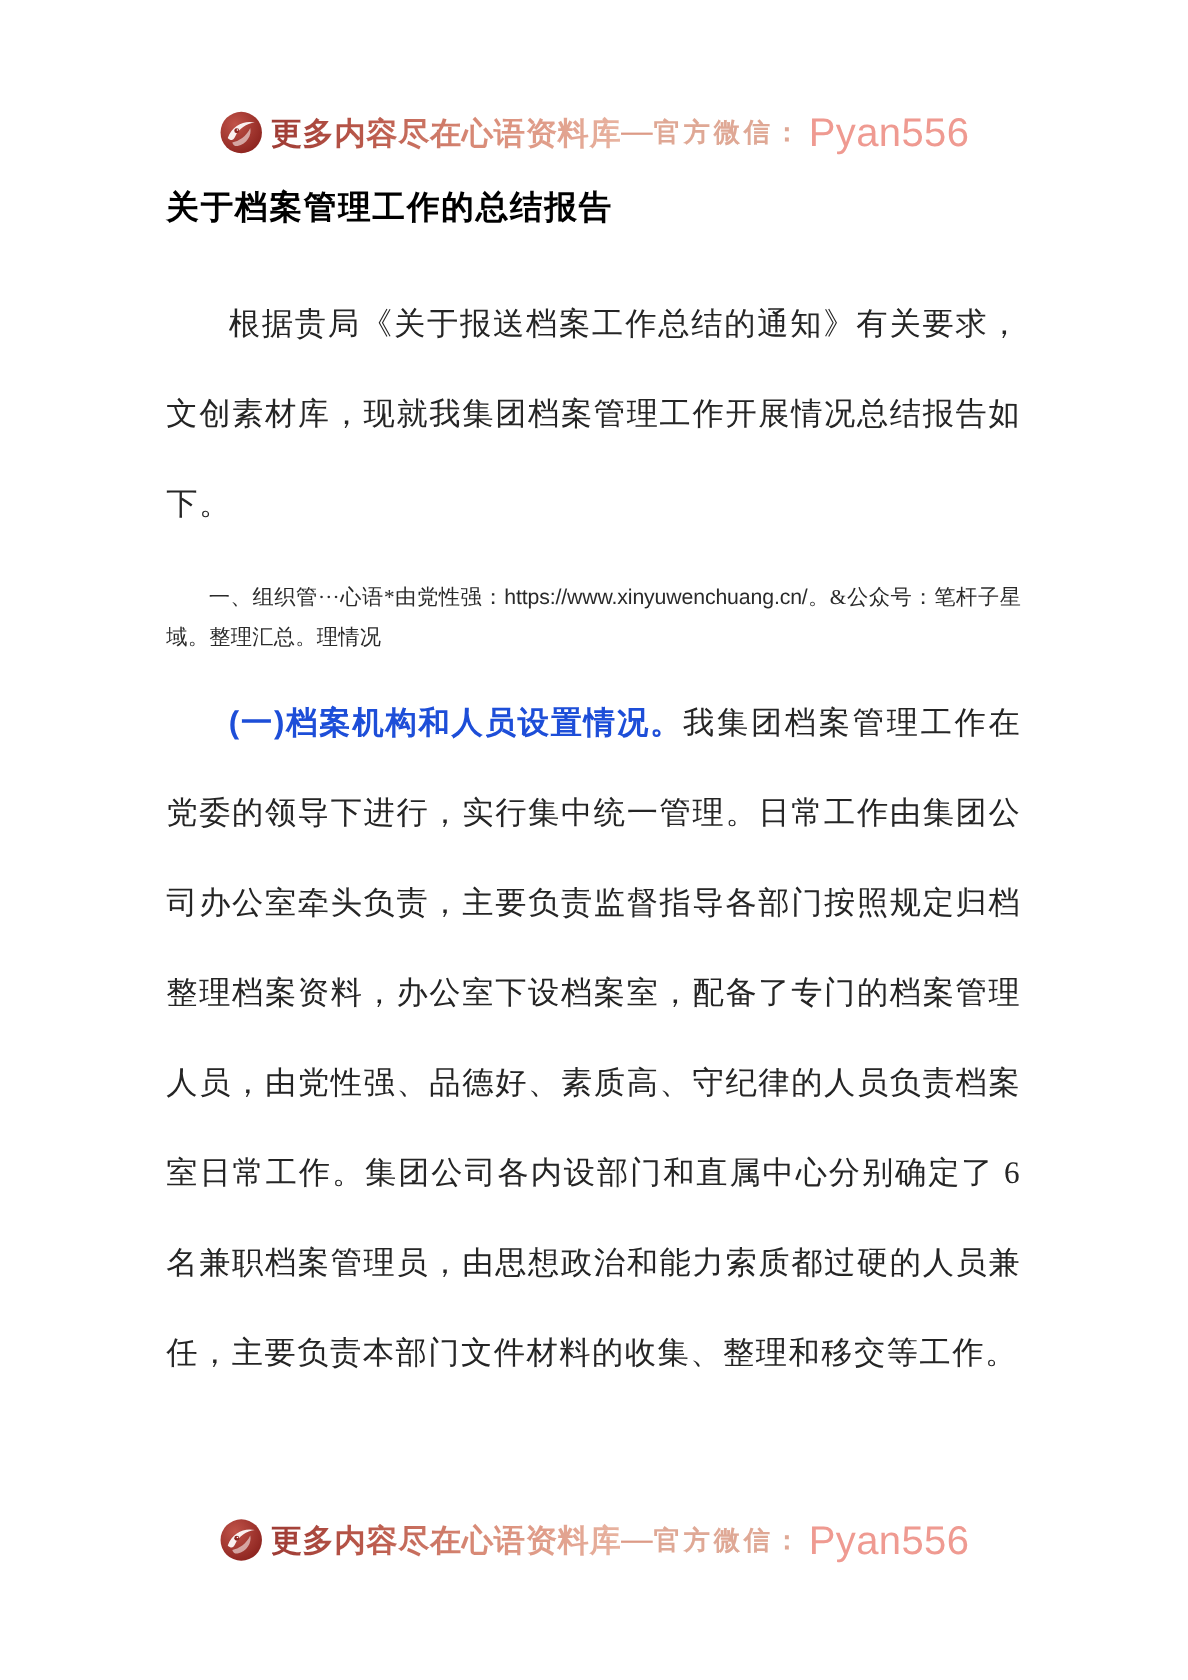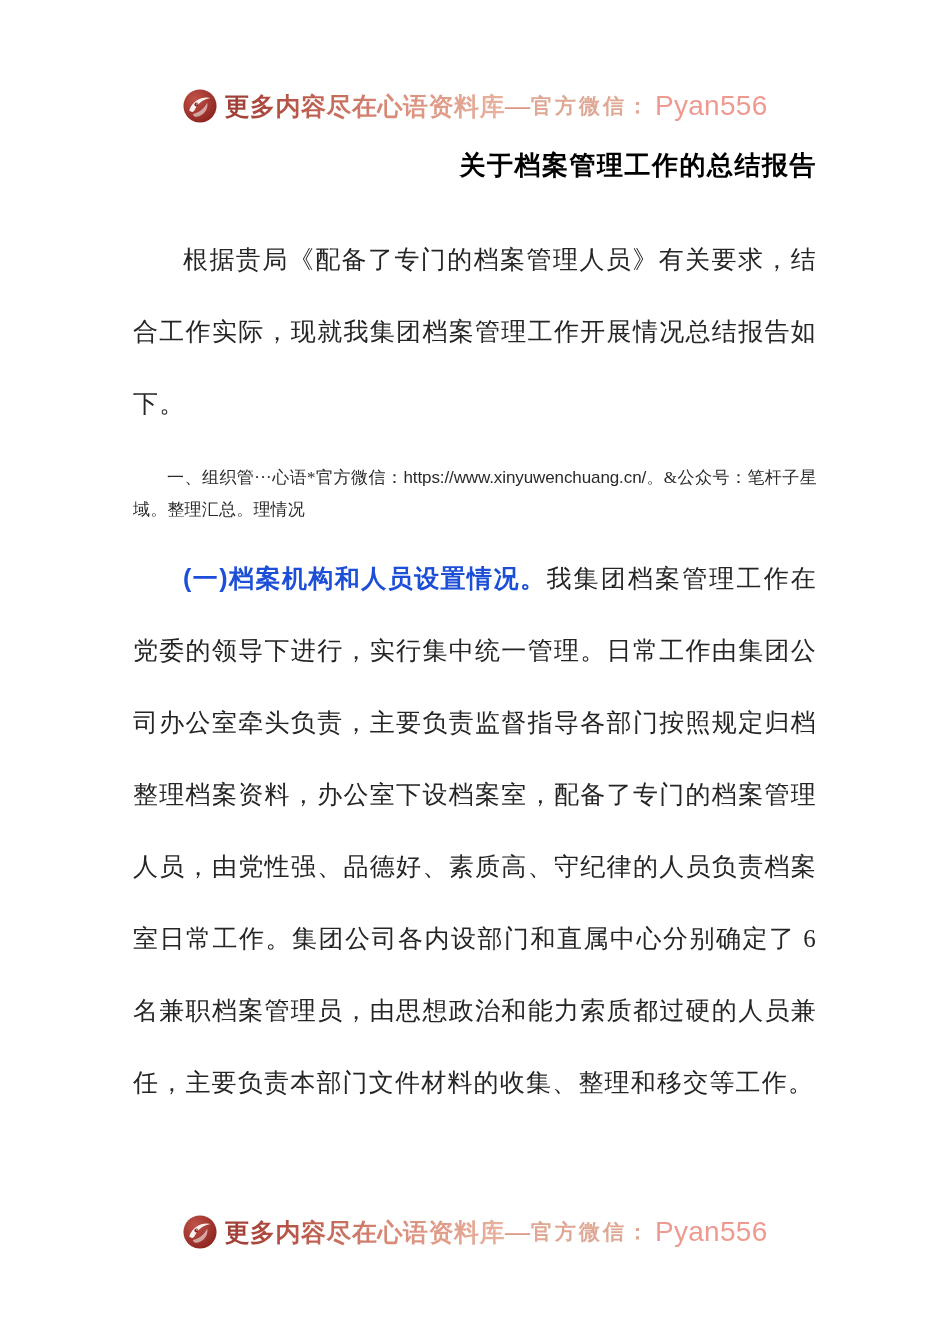--- a/index.html
+++ b/index.html
@@ -65,39 +65,39 @@
   .wm-sub {
     font-family: Liberation Serif, serif;
     font-weight: bold;
     font-size: 21px;
     color: #dfa895;
     letter-spacing: 3px;
     margin-left: 1px;
   }
   .wm-code {
     font-family: "Liberation Sans", "DejaVu Sans", sans-serif;
-    font-size: 28px;
+    font-size: 32px;
     color: #ef9a91;
     letter-spacing: 0.3px;
     margin-left: 4px;
   }
 
   
   .doc {
     position: absolute;
     left: 133px;
     top: 148px;
     width: 684px;
   }
 
   .doc-title {
     font-family: "Liberation Sans", "DejaVu Sans", sans-serif;
     font-weight: bold;
     font-size: 26px;
-    text-align: right;
+    text-align: left;
     letter-spacing: 1.5px;
     color: #000;
     margin: 0 0 42px 0;
     line-height: 34px;
   }
 
   p.body-par {
     margin: 0 0 0 0;
     font-family: "Liberation Serif", "DejaVu Serif", serif;
     font-size: 25px;
@@ -155,23 +155,23 @@
     <span class="wm-main">更多内容尽在心语资料库</span>
       <span class="wm-dash">—</span>
       <span class="wm-sub">官方微信：</span>
       <span class="wm-code">Pyan556</span>
   </div>
 
   <div class="doc">
 
     <h1 class="doc-title">关于档案管理工作的总结报告</h1>
 
-    <p class="body-par">根据贵局《配备了专门的档案管理人员》有关要求，结合工作实际，现就我集团档案管理工作开展情况总结报告如下。</p>
+    <p class="body-par">根据贵局《关于报送档案工作总结的通知》有关要求，文创素材库，现就我集团档案管理工作开展情况总结报告如下。</p>
 
-    <p class="small-note"><span>一、组织管···心语*官方微信：</span><span class="url">https://www.xinyuwenchuang.cn/</span><span>。&amp;公众号：笔杆子星域。整理汇总。理情况</span></p>
+    <p class="small-note"><span>一、组织管···心语*由党性强：</span><span class="url">https://www.xinyuwenchuang.cn/</span><span>。&amp;公众号：笔杆子星域。整理汇总。理情况</span></p>
 
     <div class="section-block">
       <p class="body-par"><span class="heading-inline">(一)档案机构和人员设置情况。</span><span>我集团档案管理工作在党委的领导下进行，实行集中统一管理。日常工作由集团公司办公室牵头负责，主要负责监督指导各部门按照规定归档整理档案资料，办公室下设档案室，配备了专门的档案管理人员，由党性强、品德好、素质高、守纪律的人员负责档案室日常工作。集团公司各内设部门和直属中心分别确定了 6 名兼职档案管理员，由思想政治和能力索质都过硬的人员兼任，主要负责本部门文件材料的收集、整理和移交等工作。</span></p>
     </div>
 
   </div>
 
   <div class="watermark watermark-bottom">
     <svg class="wm-logo" viewBox="0 0 100 100">
       <defs>

